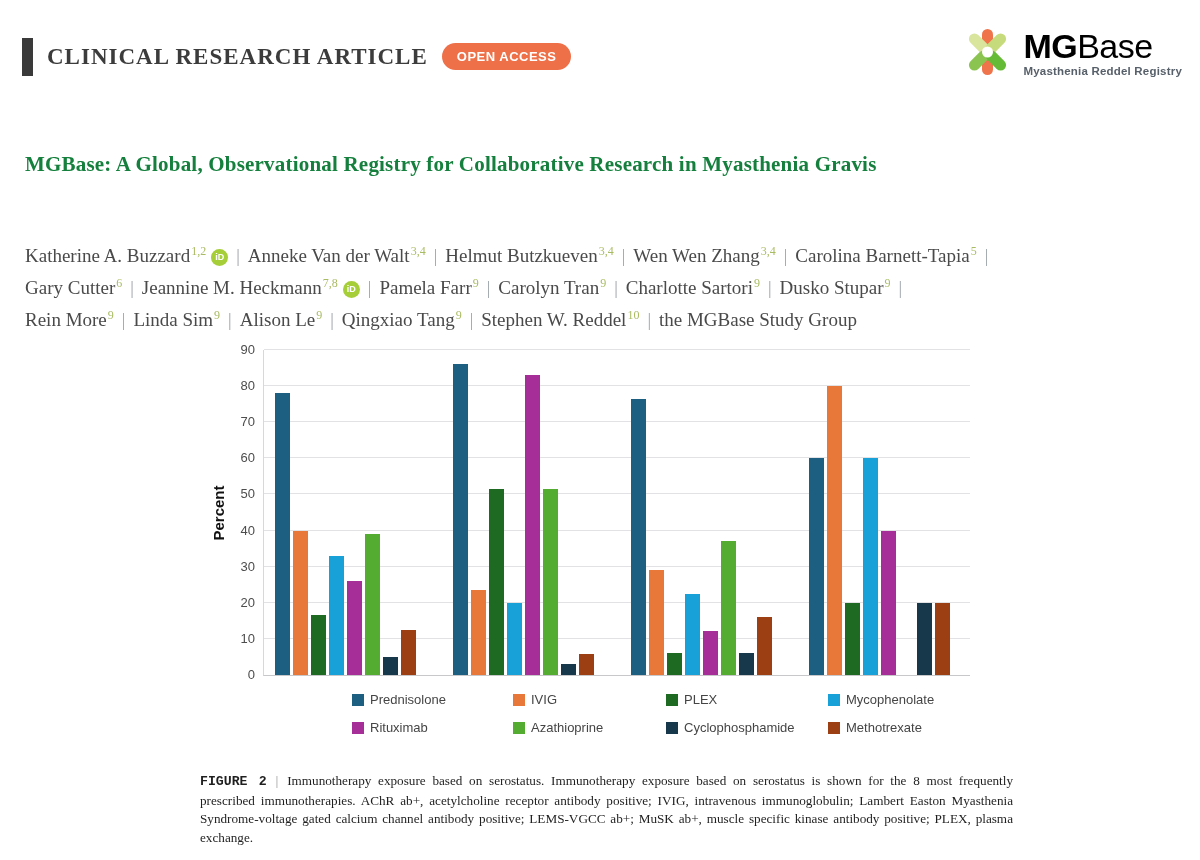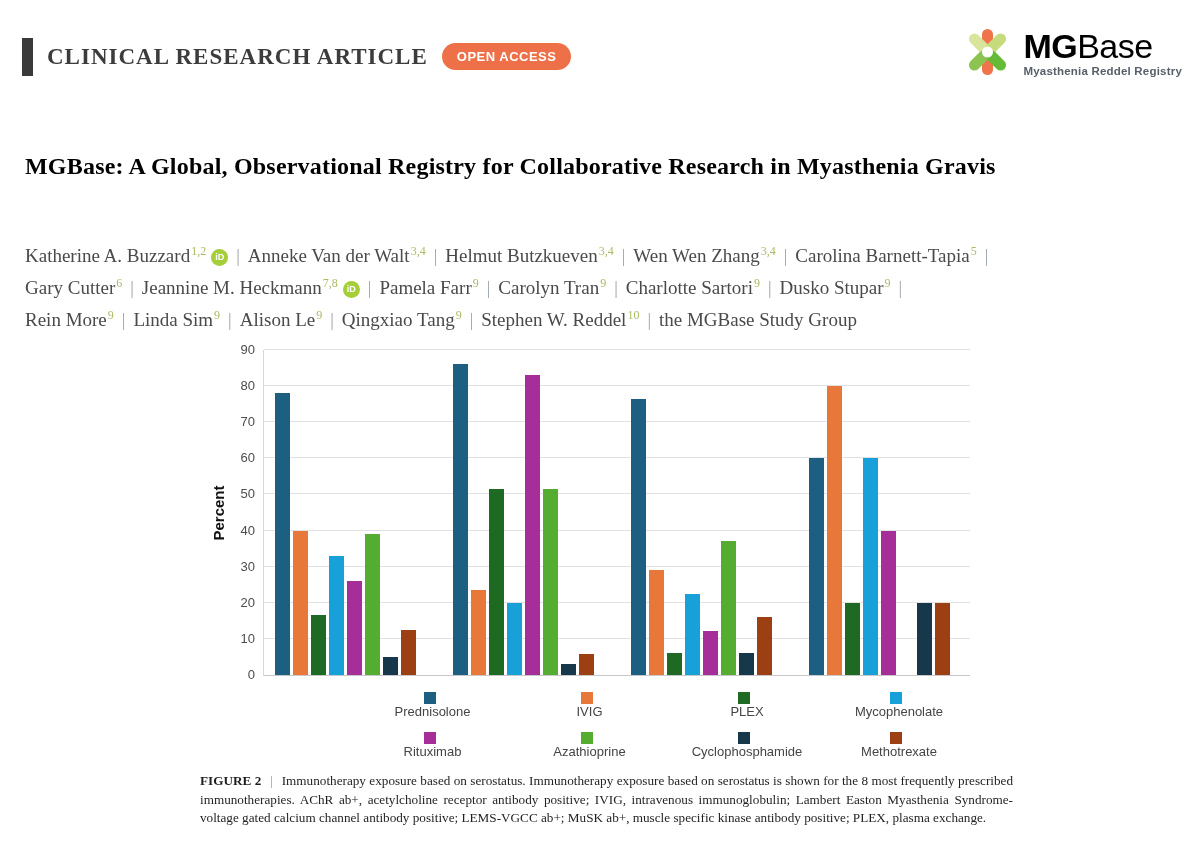--- a/index.html
+++ b/index.html
@@ -17,21 +17,21 @@
         border-radius:16px;white-space:nowrap;}
   .logo{display:flex;align-items:center;gap:9px;}
   .logo-text-wrap{display:flex;flex-direction:column;font-family:"Liberation Sans",sans-serif;}
   .logo-name{font-size:34px;line-height:34px;color:#000000;letter-spacing:-0.5px;}
   .logo-name .b{font-weight:800;}
   .logo-name .r{font-weight:400;}
   .logo-tagline{font-size:11.5px;font-weight:bold;color:#58606a;margin-top:2px;letter-spacing:.2px;}
 
   
   .article-title{position:absolute;left:25px;top:130px;width:1155px;
-        font-size:24px;line-height:40px;font-weight:bold;color:#000000;letter-spacing:.2px;}
+        font-size:21px;line-height:40px;font-weight:bold;color:#15803d;letter-spacing:.2px;}
   .authors{position:absolute;left:25px;top:240px;width:1160px;
         font-size:19px;line-height:31px;color:#4a4a4a;}
   .author-line{white-space:nowrap;}
   .author{color:#4a4a4a;}
   .asup{font-size:12px;color:#a9bc63;margin-left:1px;line-height:0;}
   .sep{color:#9ca3aa;margin:0 8px;font-size:18px;}
   .orcid{display:inline-flex;align-items:center;justify-content:center;width:17px;height:17px;
         border-radius:50%;color:#fff;font-family:"Liberation Sans",sans-serif;font-weight:bold;
         font-size:9px;margin-left:5px;vertical-align:2px;cursor:pointer;}
 
@@ -52,27 +52,27 @@
         justify-content:space-between;align-items:flex-end;padding:0 20px 0 11px;}
   .group{display:flex;align-items:flex-end;gap:3px;height:100%;}
   .bar{width:15px;}
   .cats{display:flex;justify-content:space-between;padding:0 20px 0 11px;margin-left:58px;
         width:675px;margin-top:7px;}
   .cat{width:141px;text-align:center;font-family:"Liberation Sans",sans-serif;
         font-size:13px;color:#555;white-space:nowrap;}
   .legend{margin-left:147px;margin-top:16px;display:grid;
         grid-template-columns:161px 153px 162px auto;row-gap:13px;}
   .legend-item{display:flex;align-items:center;font-family:"Liberation Sans",sans-serif;
-        font-size:13px;color:#454545;white-space:nowrap;flex-direction:column;}
+        font-size:13px;color:#454545;white-space:nowrap;}
   .swatch{width:12px;height:12px;margin-right:6px;flex:0 0 auto;}
 
   
   .caption{position:absolute;left:200px;top:772px;width:813px;font-size:13.2px;
         line-height:18.5px;text-align:justify;color:#1f1f1f;}
-  .caption .flabel{font-weight:bold;}
+  .caption .flabel{font-weight:bold;font-family:Liberation Mono, monospace;}
   .caption .csep{color:#8a8a8a;margin:0 9px;font-size:12px;}
 </style>
 </head>
 <body>
 
 <div class="page">
 
   <div class="header">
     <div class="kicker-row">
       <div class="accent-bar" style="background: rgb(58, 58, 58);"></div>

